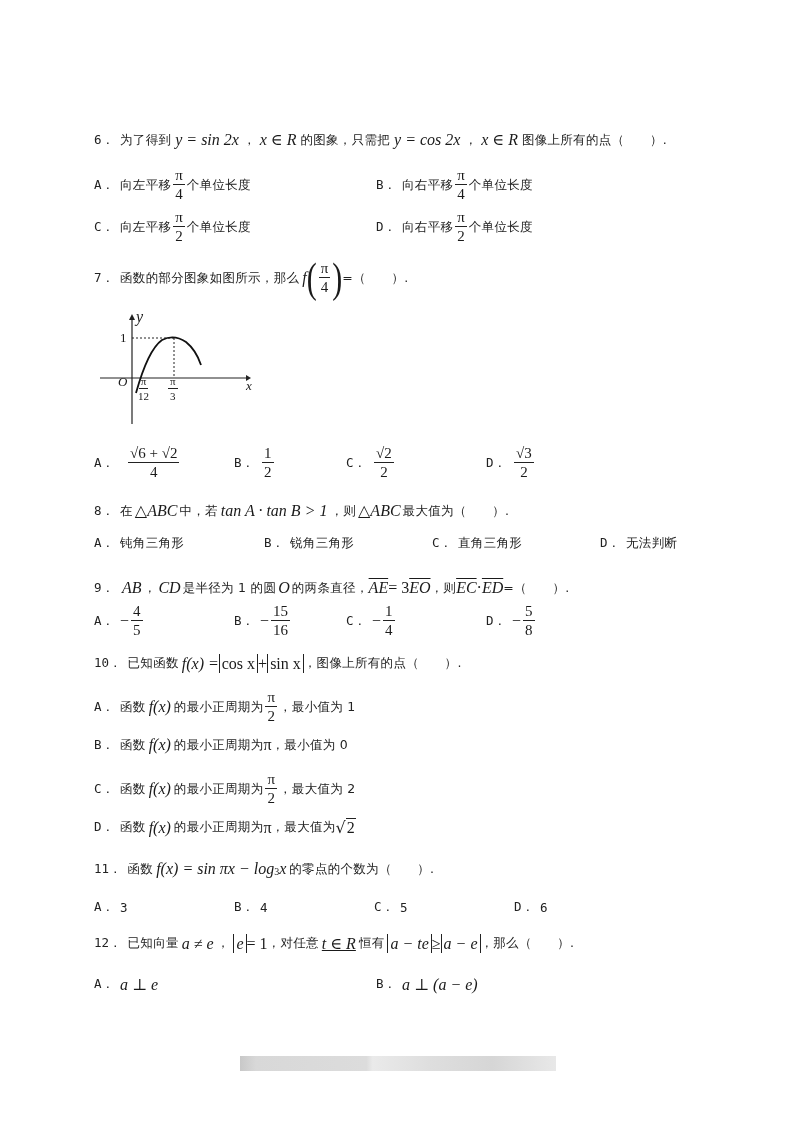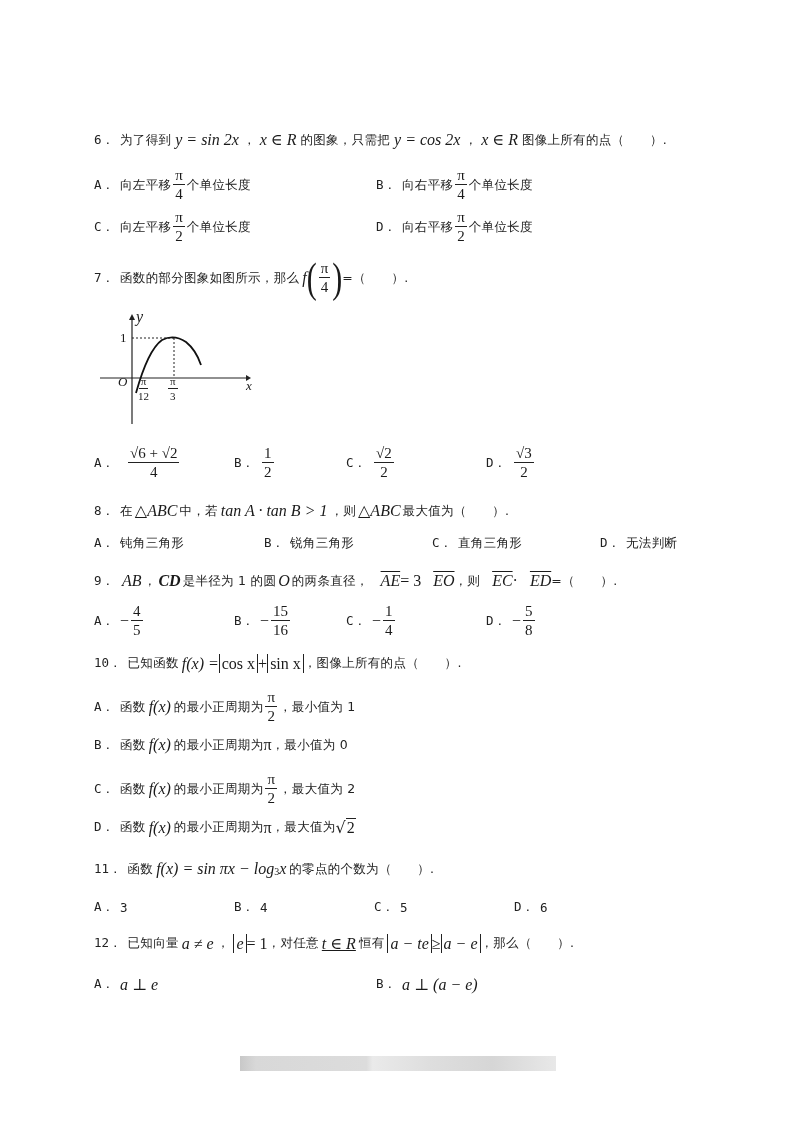--- a/index.html
+++ b/index.html
@@ -10,21 +10,21 @@
   .m { font-family: "Liberation Serif", "DejaVu Serif", serif; font-size: 16px; }
   .mi { font-family: "Liberation Serif", "DejaVu Serif", serif; font-style: italic; font-size: 16px; }
   .lab { font-family: "DejaVu Sans Mono", "Liberation Mono", monospace; font-size: 12.5px; color: #222; margin-right: 6px; }
   .frac { display: inline-flex; flex-direction: column; align-items: center; vertical-align: middle; margin: 0 2px;
           font-family: "Liberation Serif", "DejaVu Serif", serif; font-size: 15px; line-height: 1; }
   .frac .num { padding: 0 2px 1px; border-bottom: 1px solid #222; }
   .frac .den { padding-top: 2px; }
   .opt { position: absolute; display: flex; align-items: center; white-space: nowrap; }
   .bigparen { font-family: "Liberation Serif", serif; font-size: 30px; transform: scaleY(1.4); display: inline-block; font-weight: 200; }
   .abs { display: inline-block; border-left: 1.2px solid #222; border-right: 1.2px solid #222; padding: 0 2px; line-height: 1.2; text-align: center; }
-  .ovl { text-decoration: overline; margin-left: 12px; }
+  .ovl { text-decoration: overline; }
   .sqrt { display: inline-flex; align-items: flex-start; }
   .sqrt .rad { font-size: 16px; font-family: "DejaVu Serif", serif; }
   .sqrt .rc { border-top: 1px solid #222; padding: 0 1px; }
   .graph { position: absolute; left: 96px; top: 310px; width: 160px; height: 120px; }
   .footer-bar { position: absolute; left: 240px; top: 1056px; width: 316px; height: 15px;
                 background: linear-gradient(90deg, #c8c8c8 0%, #d8d8d8 5%, #dcdcdc 40%, #eaeaea 42%, #dedede 60%, #d6d6d6 80%, #e8e8e8 100%); }
 </style>
 </head>
 <body>
 
@@ -172,21 +172,21 @@
 </div>
 <div class="opt" style="left:600px; top:535px;">
   <span class="lab">D．</span>
     <span class="cn">无法判断</span>
 </div>
 
 <div class="line" style="top:572px;">
   <span class="lab">9．</span>
   <span class="mi" style="margin:0 2px;font-family:Liberation Serif, serif;">AB</span>
   <span class="cn">，</span>
-  <span class="mi" style="margin:1px 2px;font-weight:bold;">CD</span>
+  <span class="mi" style="margin:8px 2px;">CD</span>
   <span class="cn">是半径为 1 的圆</span>
   <span class="mi" style="margin:0 2px;">O</span>
   <span class="cn">的两条直径，</span>
   <span class="mi ovl" style="">AE</span>
   <span class="m"> = 3</span>
   <span class="mi ovl">EO</span>
   <span class="cn">，则</span>
   <span class="mi ovl">EC</span>
   <span class="m"> · </span>
   <span class="mi ovl">ED</span>

